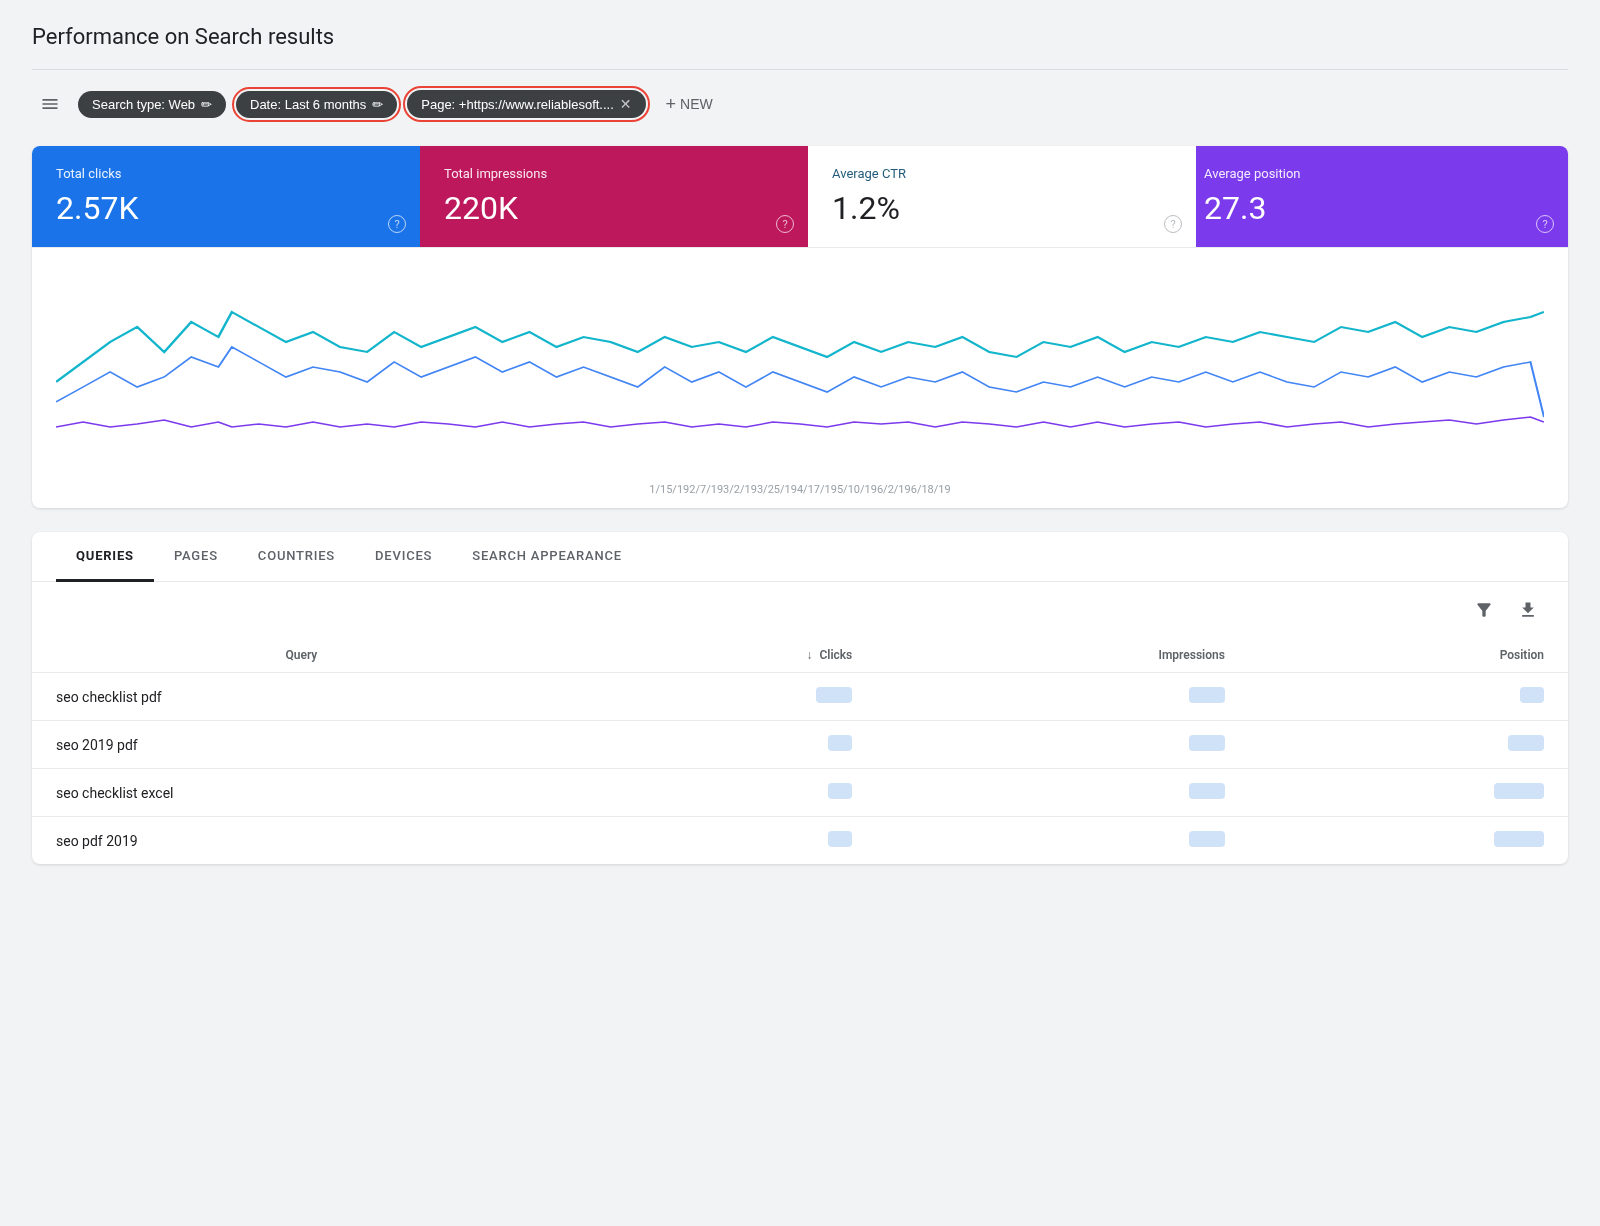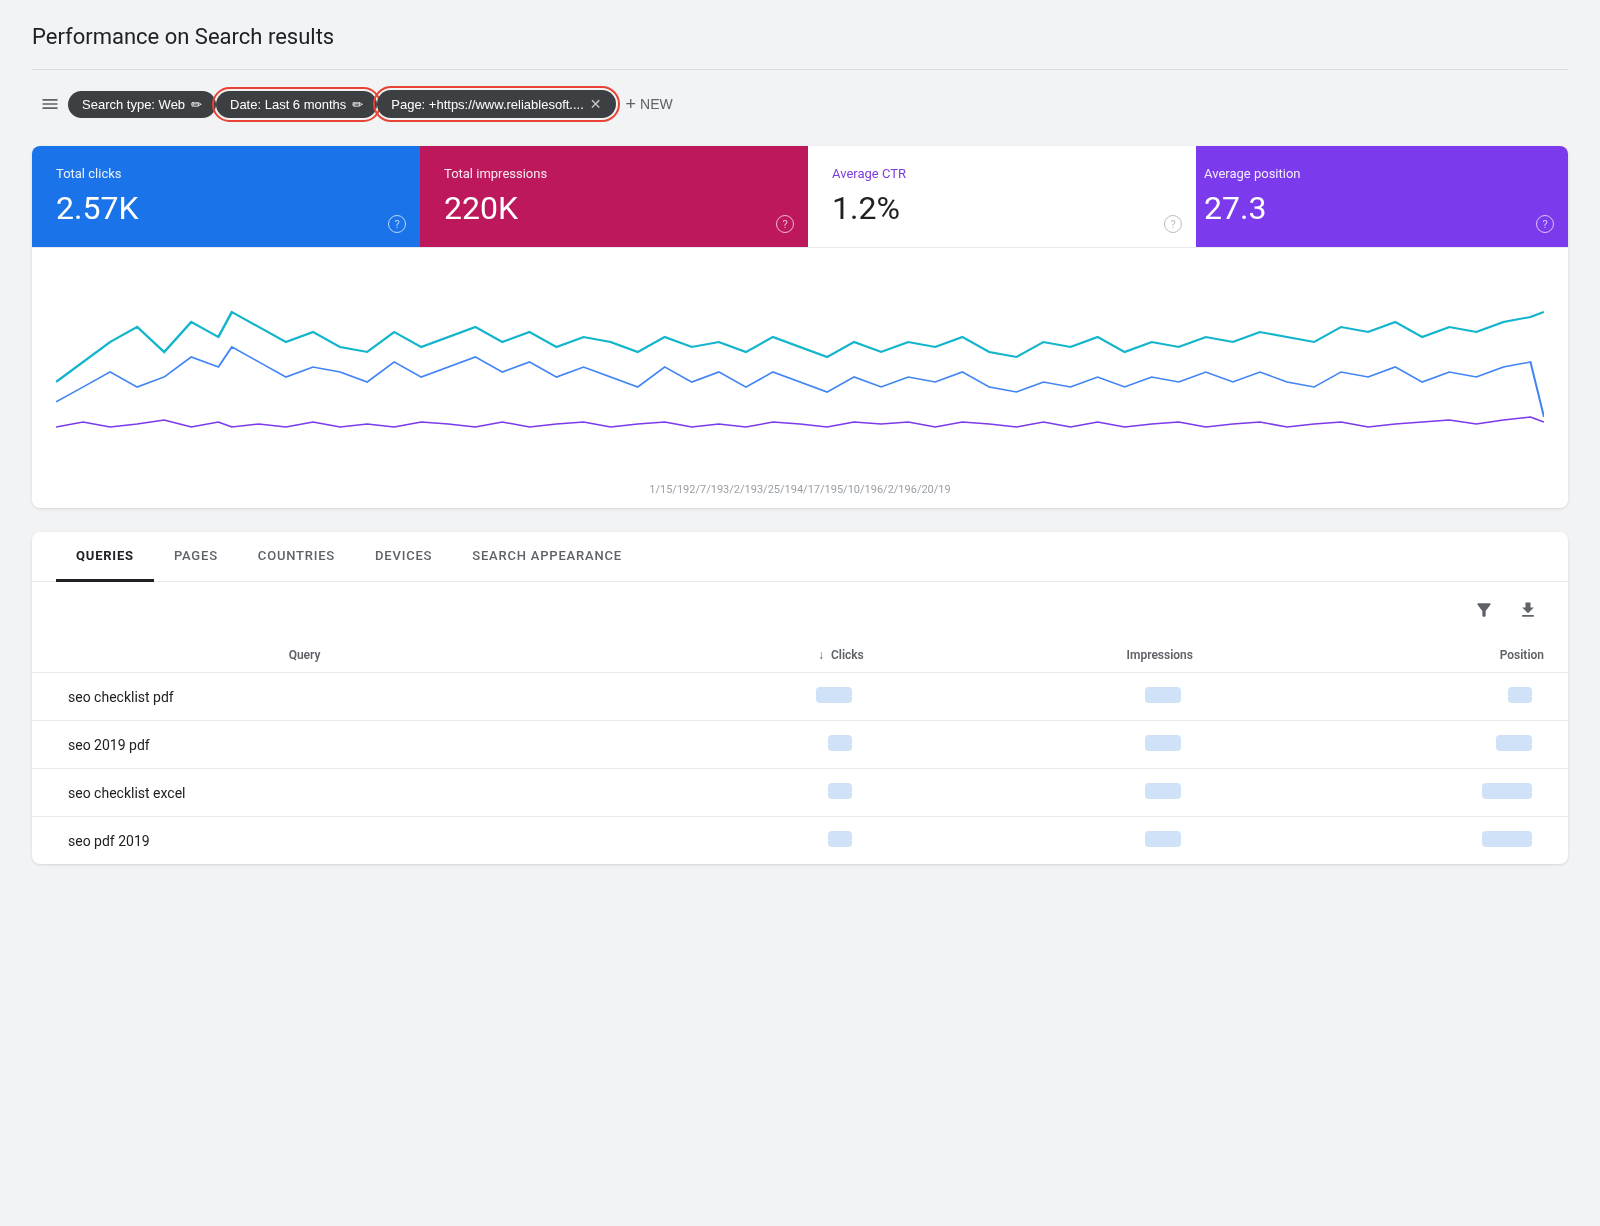--- a/index.html
+++ b/index.html
@@ -21,21 +21,21 @@
       margin-bottom: 20px;
     }
     .divider {
       border: none;
       border-top: 1px solid #dadce0;
       margin-bottom: 16px;
     }
     .filter-bar {
       display: flex;
       align-items: center;
-      gap: 0;
+      gap: 10px;
       margin-bottom: 24px;
     }
     .filter-icon-btn {
       display: flex;
       align-items: center;
       justify-content: center;
       width: 36px;
       height: 36px;
       border: none;
       background: transparent;
@@ -98,21 +98,21 @@
     .metric-label {
       font-size: 13px;
       font-weight: 400;
       margin-bottom: 8px;
       opacity: 0.9;
     }
     .metric-value {
       font-size: 32px;
       font-weight: 400;
     }
-    .metric-tile.light .metric-label { color: #6d28d9; }
+    .metric-tile.light .metric-label { color: #0c4a6e; }
     .metric-tile.light .metric-value { color: #202124; }
     .metric-help {
       position: absolute;
       bottom: 14px;
       right: 14px;
       width: 18px;
       height: 18px;
       border-radius: 50%;
       border: 1.5px solid currentColor;
       display: flex;
@@ -193,21 +193,21 @@
       padding: 10px 24px;
       font-size: 12px;
       font-weight: 600;
       color: #5f6368;
       border-bottom: 1px solid #e8eaed;
     }
     .data-table th.right, .data-table td.right {
       text-align: right;
     }
     .data-table td {
-      padding: 14px 36px;
+      padding: 14px 24px;
       font-size: 14px;
       color: #202124;
       border-bottom: 1px solid #e8eaed;
       margin-top: 8px;
     }
     .data-table tr:last-child td { border-bottom: none; }
     .sort-icon { margin-right: 4px; }
     .blurred-cell {
       display: inline-block;
       width: 40px;
@@ -302,21 +302,21 @@
           "></polyline>
       </svg>
       <div class="chart-dates">
         <span>1/15/19</span>
         <span>2/7/19</span>
         <span>3/2/19</span>
         <span>3/25/19</span>
         <span>4/17/19</span>
         <span>5/10/19</span>
         <span>6/2/19</span>
-        <span>6/20/19</span>
+        <span>6/18/19</span>
       </div>
     </div>
   </div>
 
   <div class="tabs-card">
     <div class="tabs-row">
       <div class="tab-item active">QUERIES</div>
       <div class="tab-item">PAGES</div>
       <div class="tab-item">COUNTRIES</div>
       <div class="tab-item">DEVICES</div>

